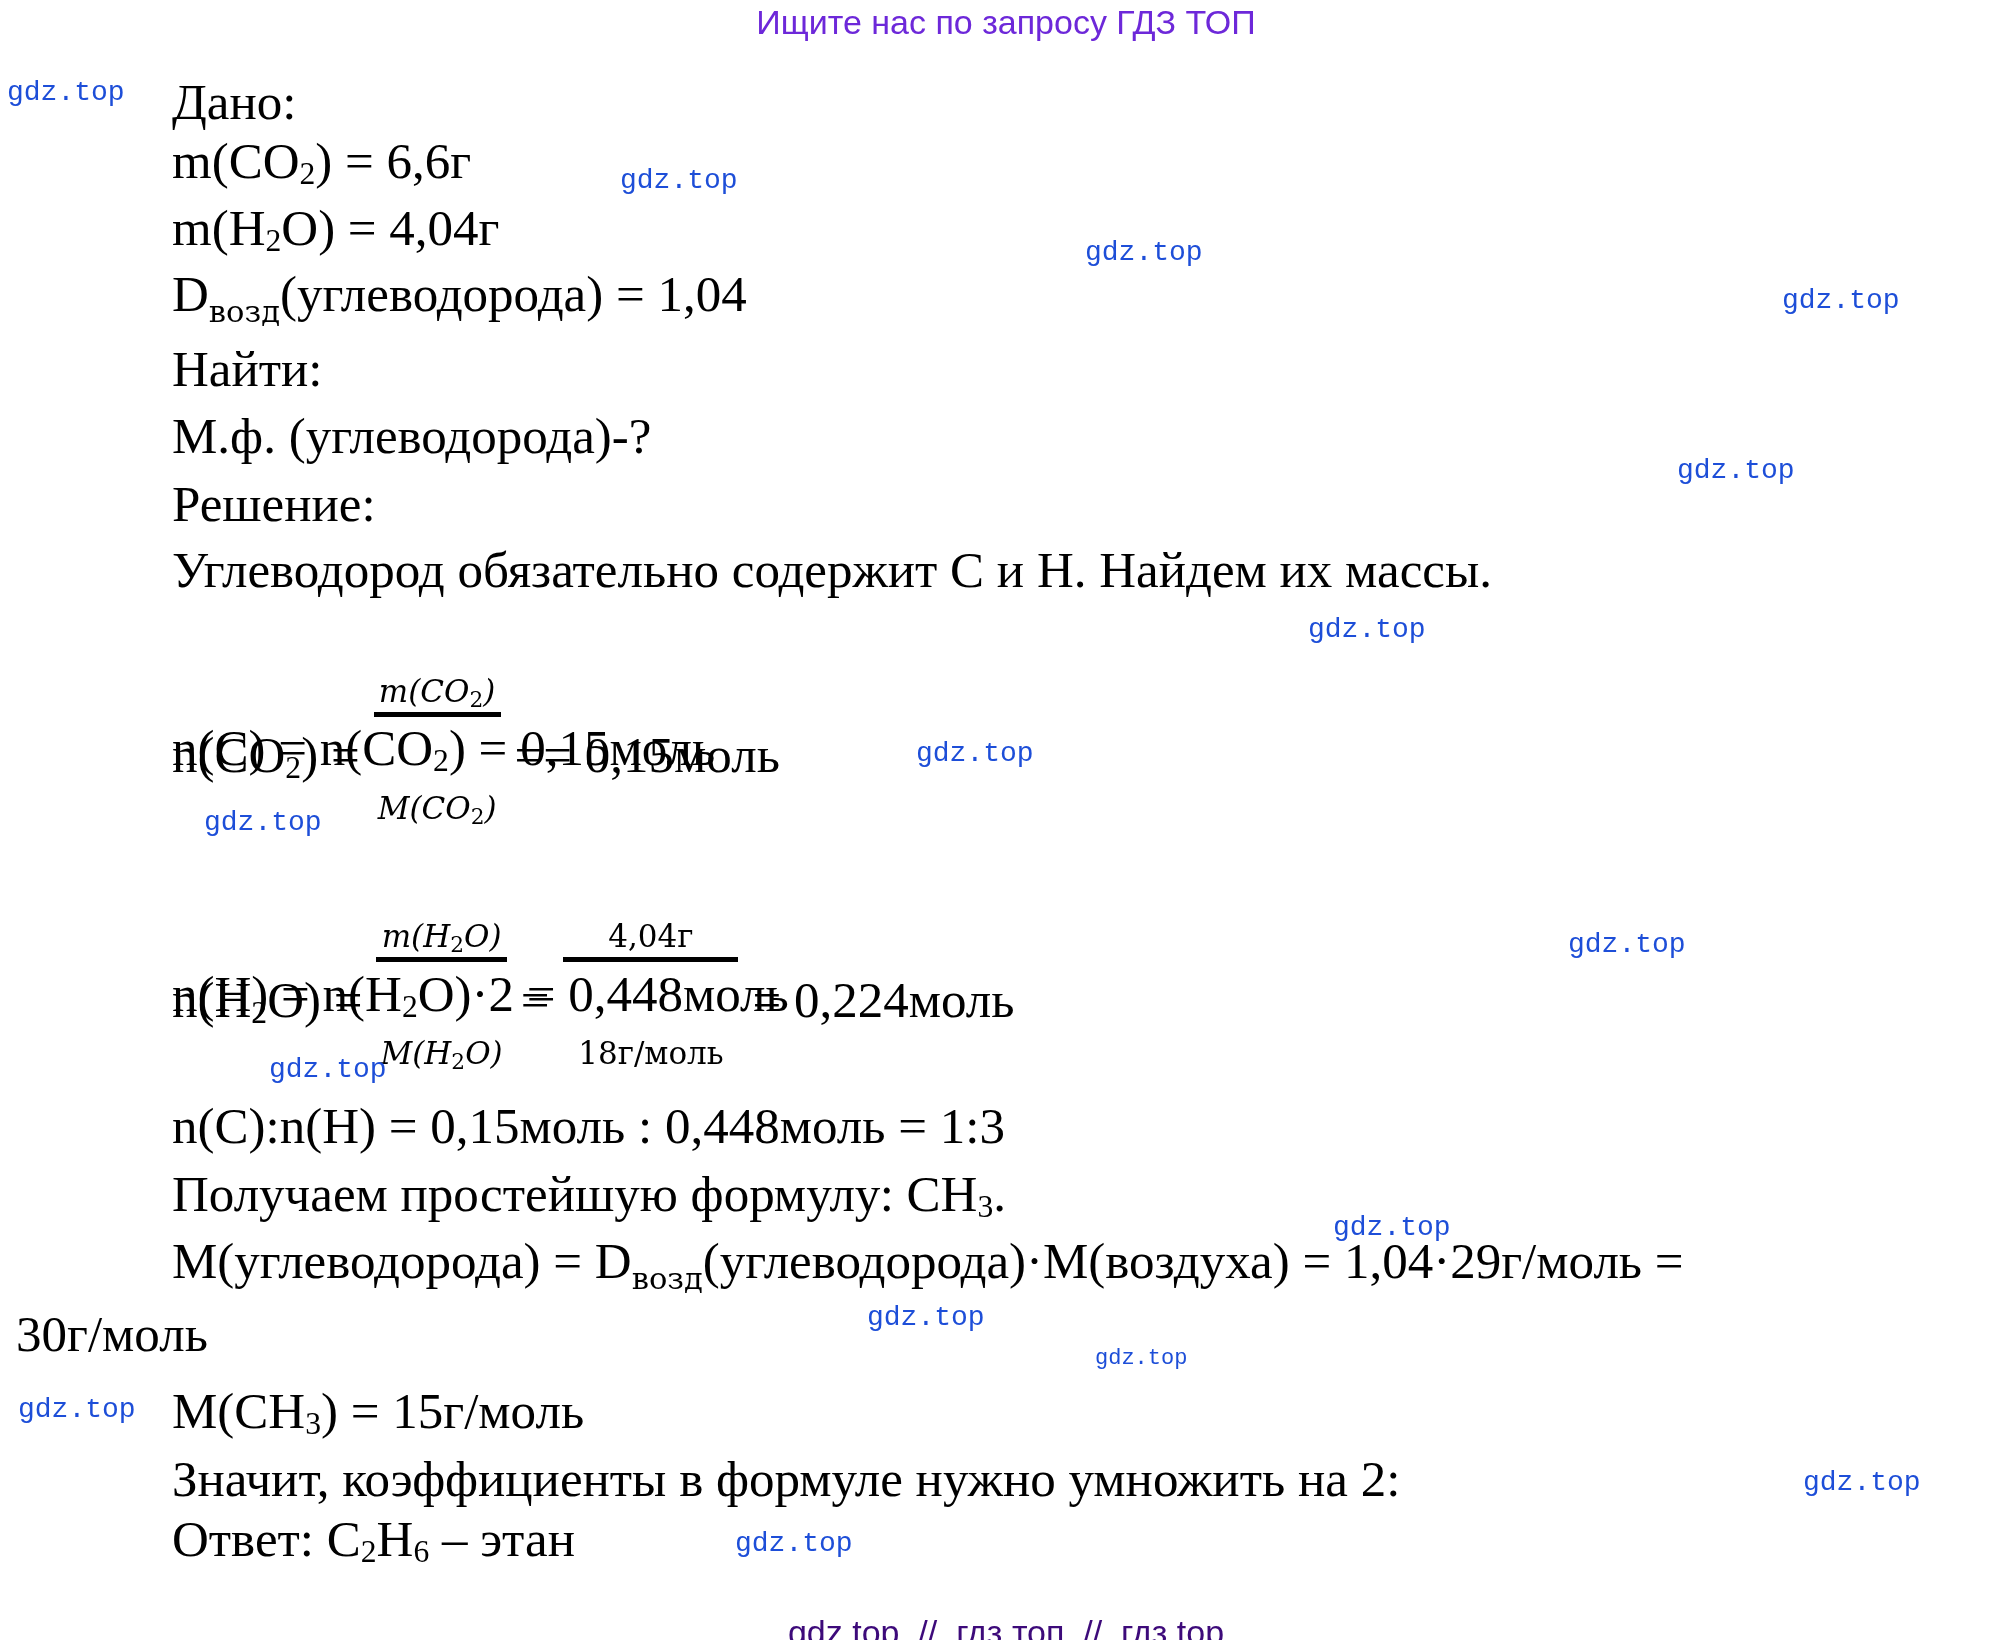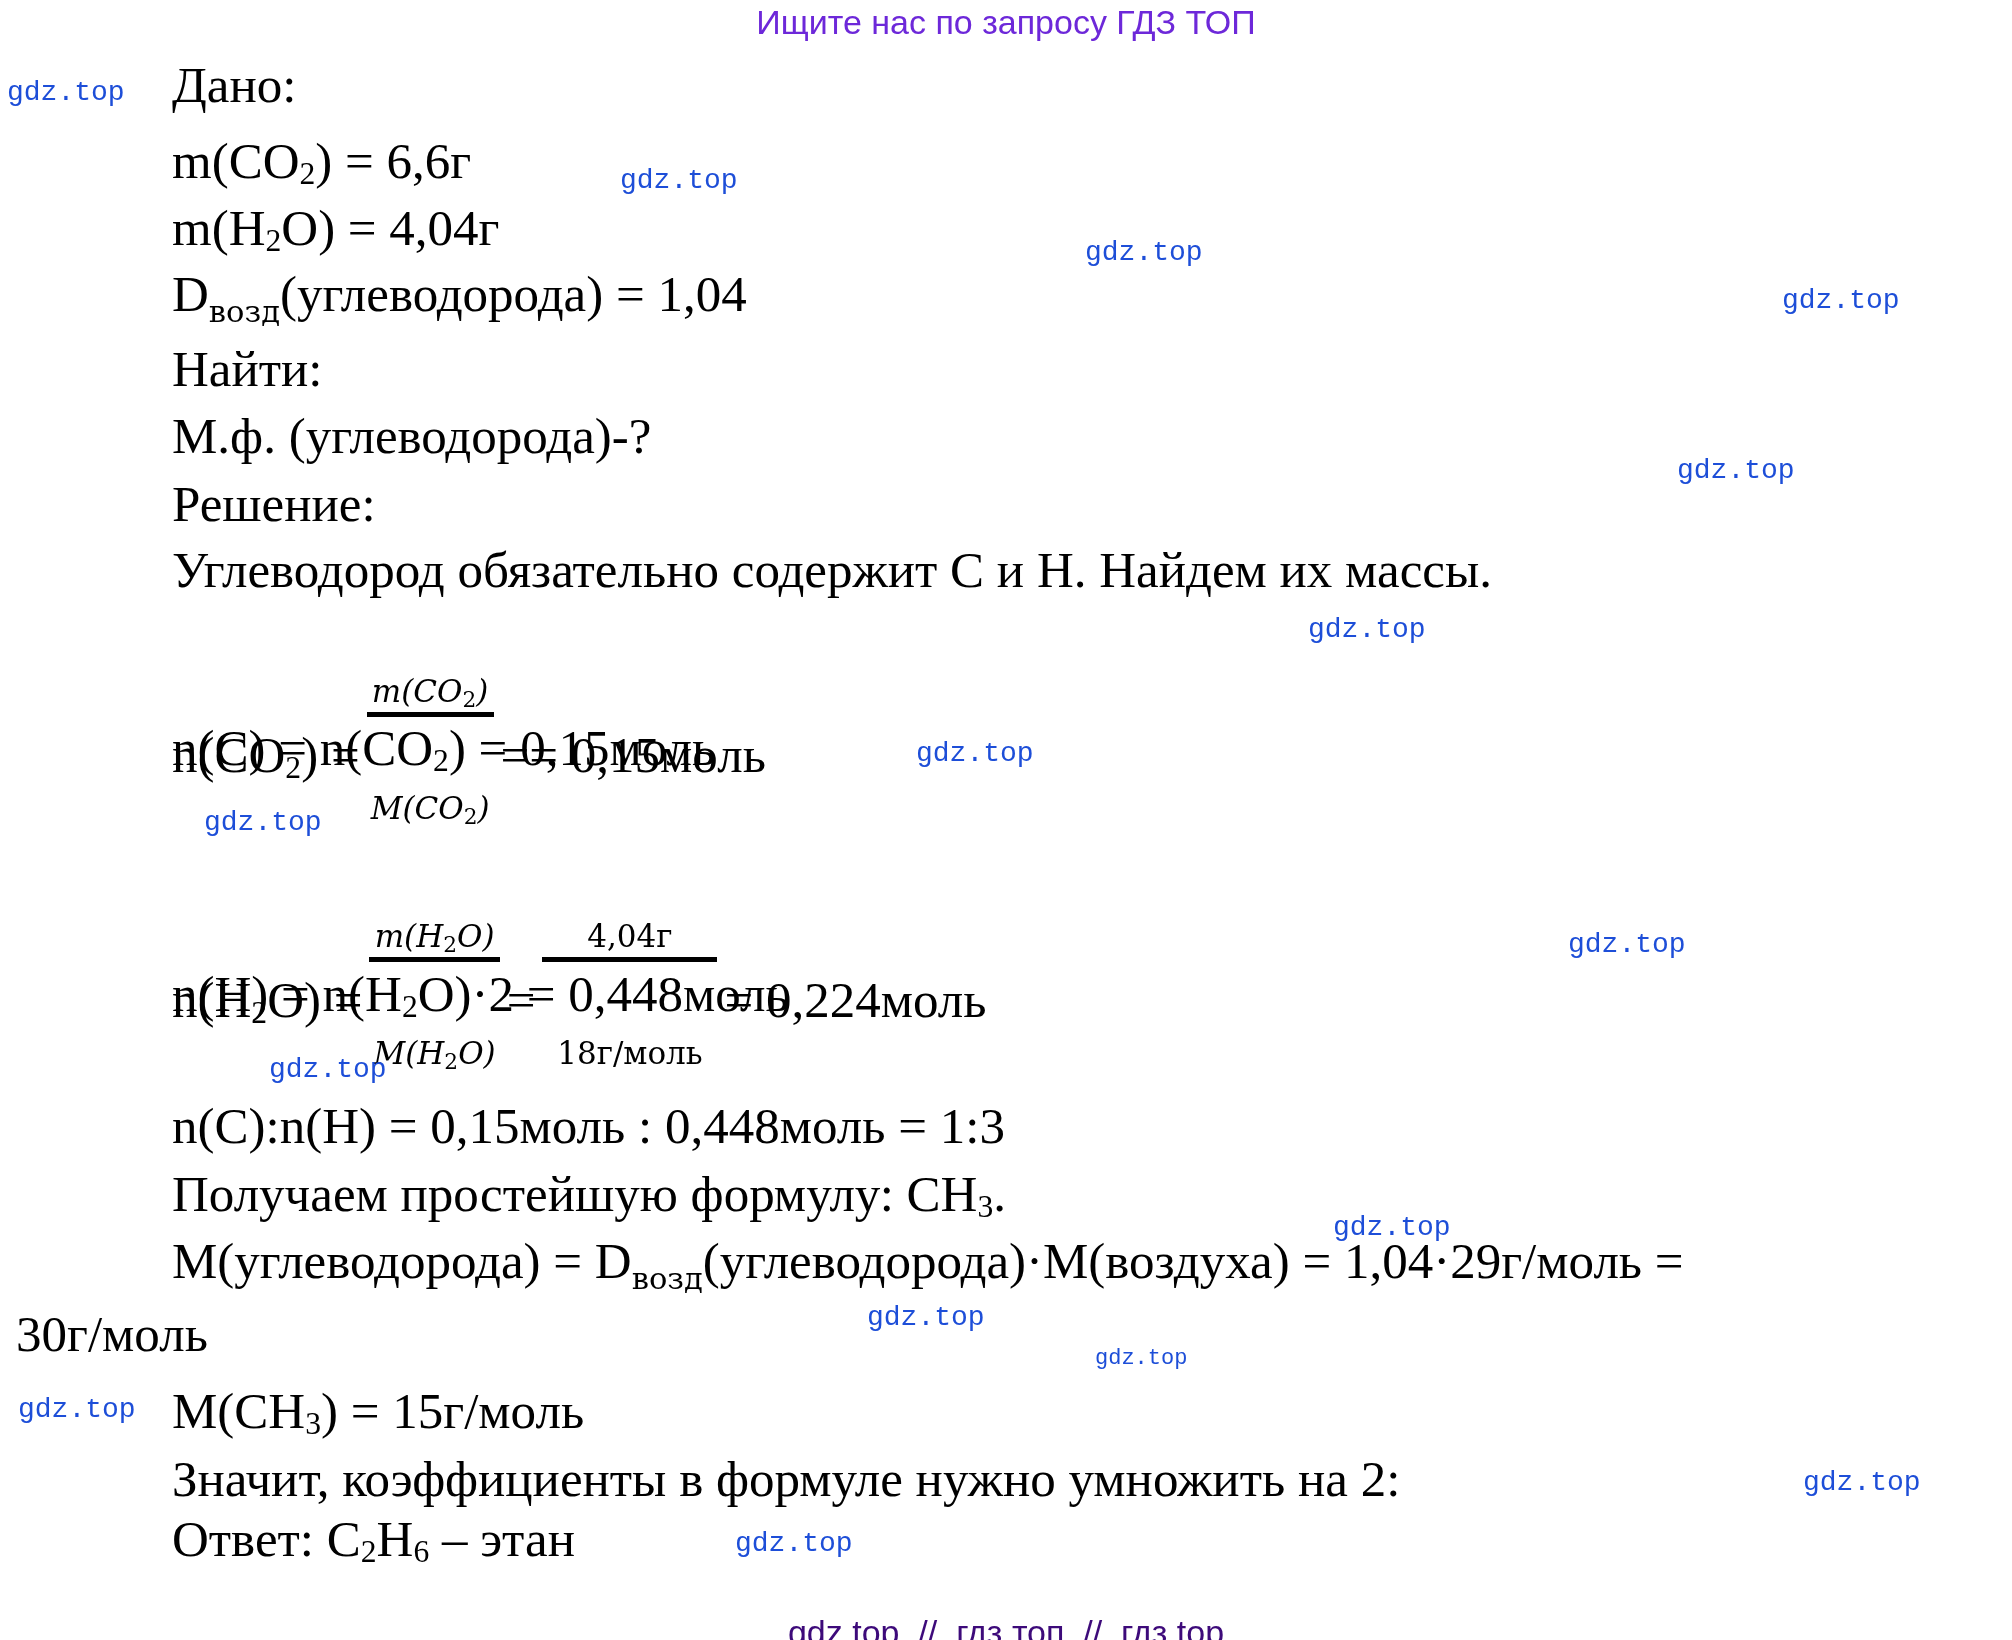--- a/index.html
+++ b/index.html
@@ -22,35 +22,35 @@
   .line sub { font-size: 0.62em; vertical-align: -0.18em; line-height: 0; }
   .sub-small { font-family: "DejaVu Serif", serif; font-size: 0.6em; vertical-align: -0.35em; line-height: 0; }
   .wm {
     position: absolute; font-family: Liberation Mono, monospace;
     font-size: 28px; line-height: 30px; color: #1d4ed8; white-space: pre;
   }
   .wm.small { font-size: 22px; }
   .frac {
     display: inline-block; vertical-align: middle; text-align: center;
     font-family: "DejaVu Serif", serif; font-size: 31px; line-height: 34px;
-    margin: 0 7px; position: relative; top: -6px;
+    margin: 0 14px; position: relative; top: -6px;
   }
   .frac .num, .frac .den { display: block; padding: 0 4px; white-space: pre; }
   .frac .num { border-bottom: 5px solid #000; padding-bottom: 4px; }
   .frac .den { padding-top: 6px; }
   .frac.ital .num, .frac.ital .den { font-style: italic; }
   .frac sub { font-size: 0.7em; vertical-align: -0.25em; line-height: 0; font-style: normal; }
   .eqline { display: flex; align-items: center; }
 </style>
 </head>
 <body>
 
 <div class="header">Ищите нас по запросу ГДЗ ТОП</div>
 
-<div class="line" style="top:60px">Дано:</div>
+<div class="line" style="top:77px">Дано:</div>
 <div class="line" style="top:136px"><span>m(CO</span><sub>2</sub><span>) = 6,6г</span></div>
 <div class="line" style="top:203px"><span>m(H</span><sub>2</sub><span>O) = 4,04г</span></div>
 <div class="line" style="top:269px"><span>D</span><span class="sub-small">возд</span><span>(углеводорода) = 1,04</span></div>
 
 <div class="line" style="top:344px">Найти:</div>
 <div class="line" style="top:411px">М.ф. (углеводорода)-?</div>
 
 <div class="line" style="top:479px">Решение:</div>
 <div class="line" style="top:545px">Углеводород обязательно содержит С и Н. Найдем их массы.</div>
 

